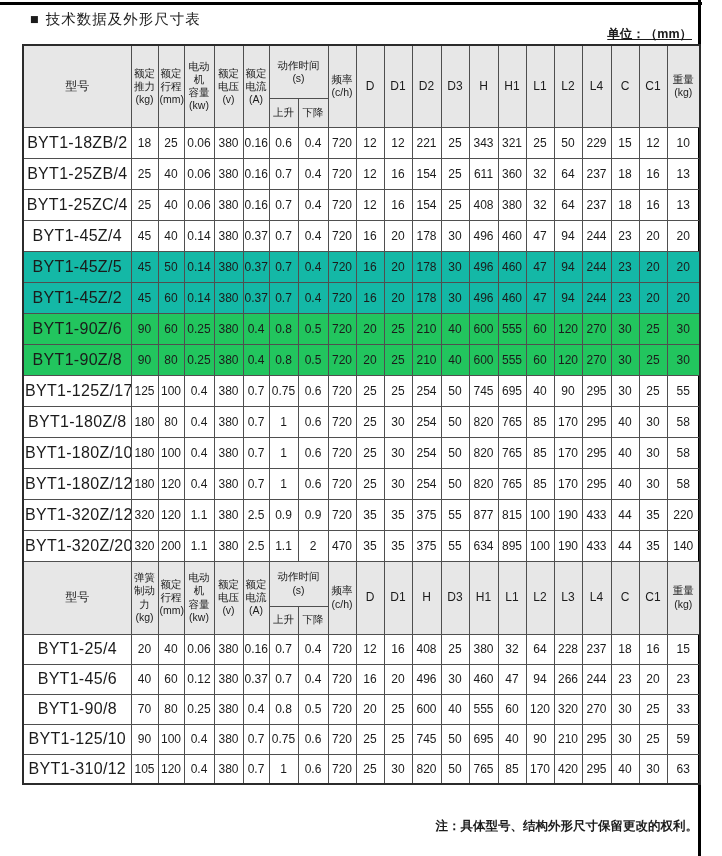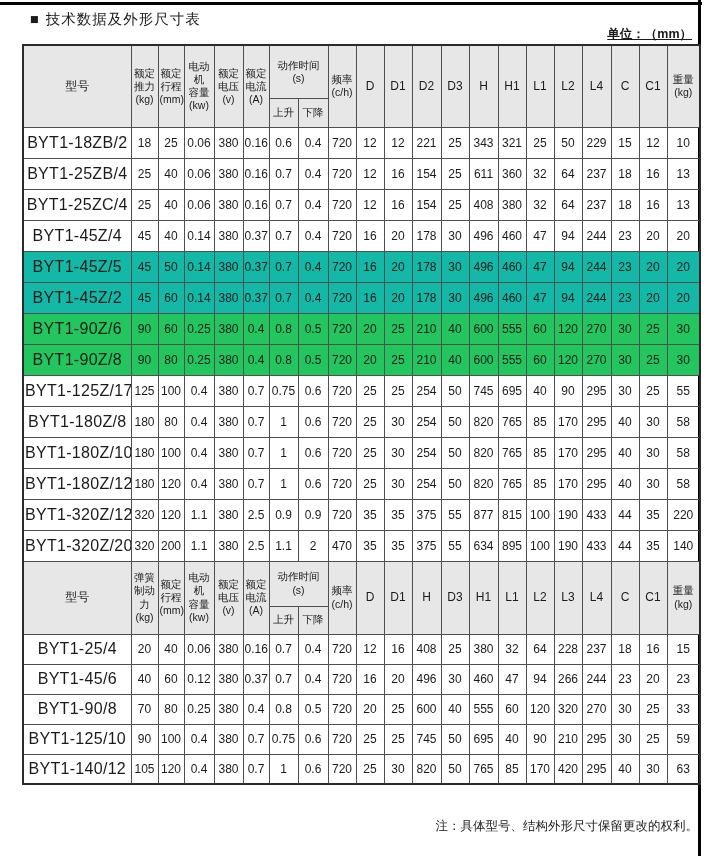--- a/index.html
+++ b/index.html
@@ -46,21 +46,21 @@
   tbody.thead2 tr:nth-child(1) { height:45px; }
   tbody.thead2 tr:nth-child(2) { height:28px; }
   #tbody2 td { height:30px; }
 
   
   #tbody1 tr:nth-child(5) td, #tbody1 tr:nth-child(6) td { background:#14b8a6; }
   #tbody1 tr:nth-child(7) td, #tbody1 tr:nth-child(8) td { background:#22c55e; }
 
   .note {
     position:absolute; right:24px; top:818px;
-    font-size:12.5px; font-weight:normal; white-space:nowrap;
+    font-size:12.5px; font-weight:bold; white-space:nowrap;
   }
 </style>
 </head>
 <body>
 
 <div class="top-line"></div>
 <div class="right-line"></div>
 
 <div class="page-title">
   <span class="marker">■</span><span>技术数据及外形尺寸表</span>
@@ -617,21 +617,21 @@
         <td>695</td>
         <td>40</td>
         <td>90</td>
         <td>210</td>
         <td>295</td>
         <td>30</td>
         <td>25</td>
         <td>59</td>
       </tr>
       <tr>
-        <td class="model-col">BYT1-140/12</td>
+        <td class="model-col">BYT1-310/12</td>
         <td>105</td>
         <td>120</td>
         <td>0.4</td>
         <td>380</td>
         <td>0.7</td>
         <td>1</td>
         <td>0.6</td>
         <td>720</td>
         <td>25</td>
         <td>30</td>

